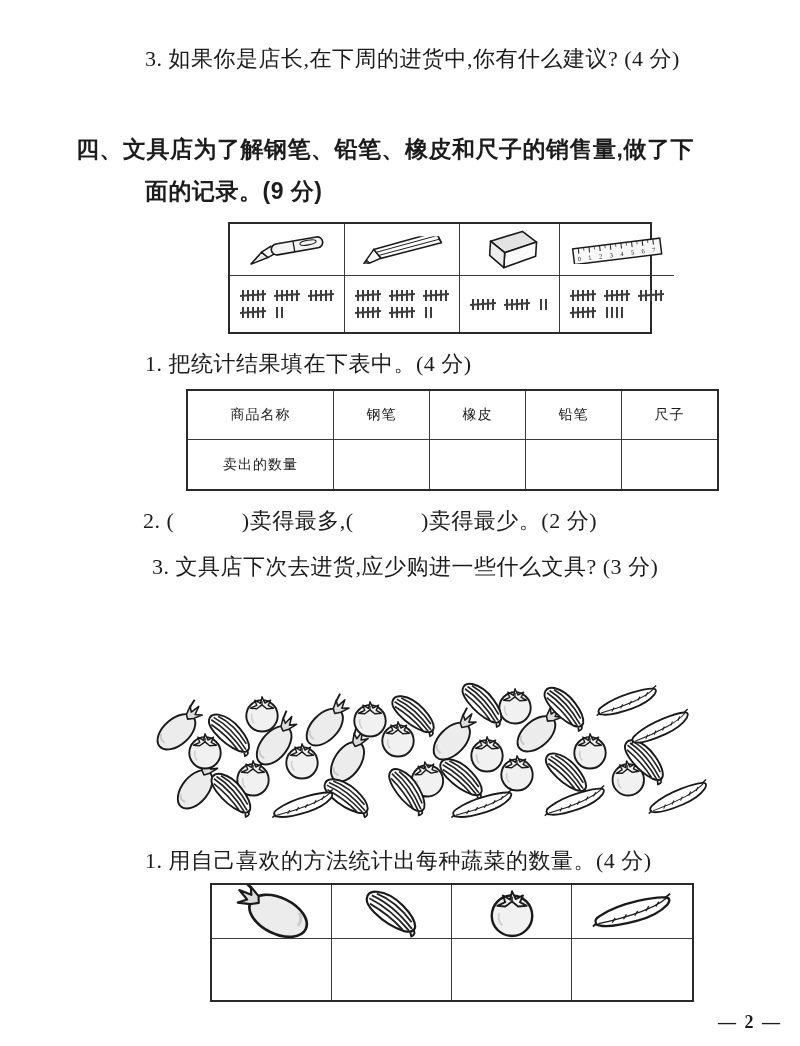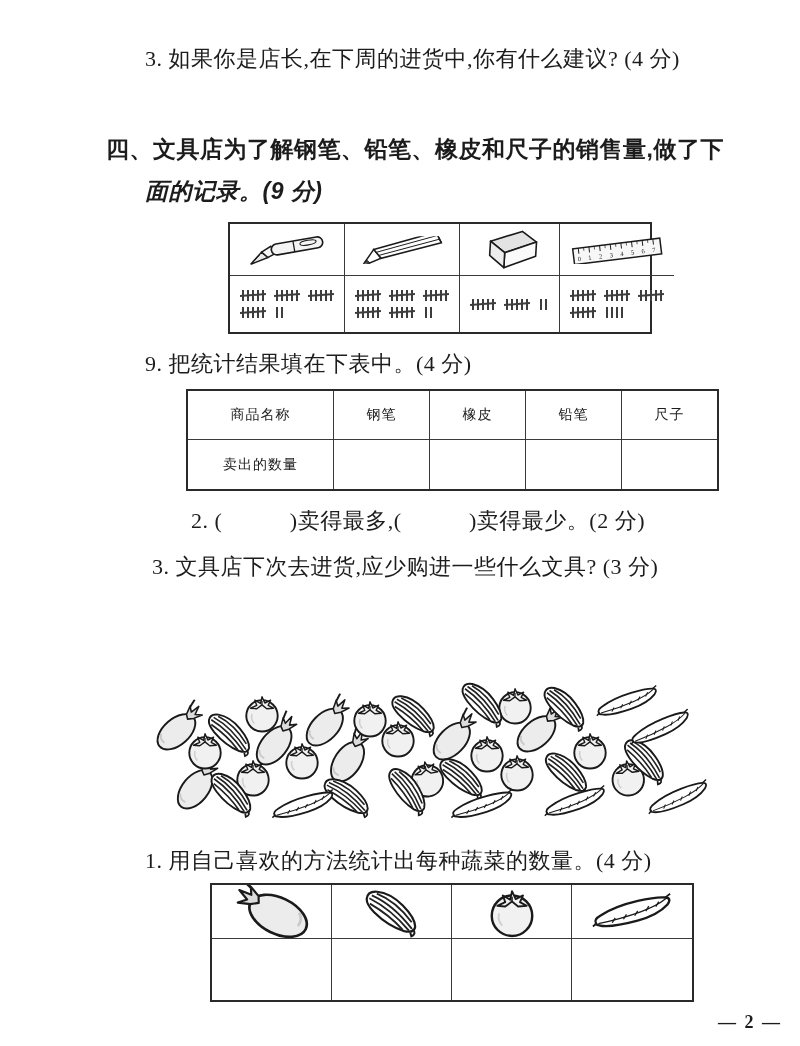--- a/index.html
+++ b/index.html
@@ -109,22 +109,22 @@
       <path d="M6 20 Q26 18 44 13.5 Q58 10 66.5 4.5" fill="none" stroke="#1a1a1a" stroke-width="1.1"></path>
       <path d="M18 20.5 l3 -4 M28 18.5 l3 -4 M38 16.5 l3 -4 M48 13.5 l3 -4 M57 10.5 l3 -4" stroke="#1a1a1a" stroke-width="1.1"></path>
       <path d="M4.5 19.5 l-3.5 2.5 M65.5 3.8 l5 -3" stroke="#1a1a1a" stroke-width="1.6"></path>
     </symbol>
   </defs>
 </svg>
 
 <div class="page">
   <div class="qtext" style="left:145px;top:44px;">3. 如果你是店长,在下周的进货中,你有什么建议? (4 分)</div>
 
-  <div class="heading" style="left:106px;top:134px;">四、文具店为了解钢笔、铅笔、橡皮和尺子的销售量,做了下</div>
-  <div class="heading" style="left:145px;top:176px;font-style:italic;">面的记录。(9 分)</div>
+  <div class="heading" style="left:76px;top:134px;">四、文具店为了解钢笔、铅笔、橡皮和尺子的销售量,做了下</div>
+  <div class="heading" style="left:145px;top:176px;">面的记录。(9 分)</div>
 
   <div class="rt" id="record-table">
       <div class="rt-cell r1">
         <svg viewBox="0 0 96 34" width="88" height="31">
           <use href="#sym-pen"></use>
         </svg>
       </div>
       <div class="rt-cell r1">
         <svg viewBox="0 0 100 30" width="92" height="28">
           <use href="#sym-pencil"></use>
@@ -280,36 +280,36 @@
           <span class="tg">
             <span class="tb"></span>
             <span class="tb"></span>
             <span class="tb"></span>
             <span class="tb"></span>
           </span>
         </div>
       </div>
     </div>
 
-  <div class="qtext" style="left:145px;top:349px;">9. 把统计结果填在下表中。(4 分)</div>
+  <div class="qtext" style="left:145px;top:349px;">1. 把统计结果填在下表中。(4 分)</div>
 
   <div class="st" id="stats-table">
       <div class="st-cell r1">商品名称</div>
       <div class="st-cell r1">钢笔</div>
       <div class="st-cell r1">橡皮</div>
       <div class="st-cell r1">铅笔</div>
       <div class="st-cell r1">尺子</div>
       <div class="st-cell">卖出的数量</div>
       <div class="st-cell"></div>
       <div class="st-cell"></div>
       <div class="st-cell"></div>
       <div class="st-cell"></div>
     </div>
 
-  <div class="qtext" style="left:143px;top:506px;margin-left:48px;">2. (　　　)卖得最多,(　　　)卖得最少。(2 分)</div>
+  <div class="qtext" style="left:143px;top:506px;">2. (　　　)卖得最多,(　　　)卖得最少。(2 分)</div>
   <div class="qtext" style="left:152px;top:552px;">3. 文具店下次去进货,应少购进一些什么文具? (3 分)</div>
 
 
   <div id="veg-scatter">
       <div class="veg" style="left: 180px; top: 728px; transform: translate(-50%, -50%) rotate(-25deg);">
         <svg viewBox="0 0 64 42" width="62" height="41">
           <use href="#sym-eggplant"></use>
         </svg>
       </div>
       <div class="veg" style="left: 277px; top: 741px; transform: translate(-50%, -50%) rotate(-35deg);">

